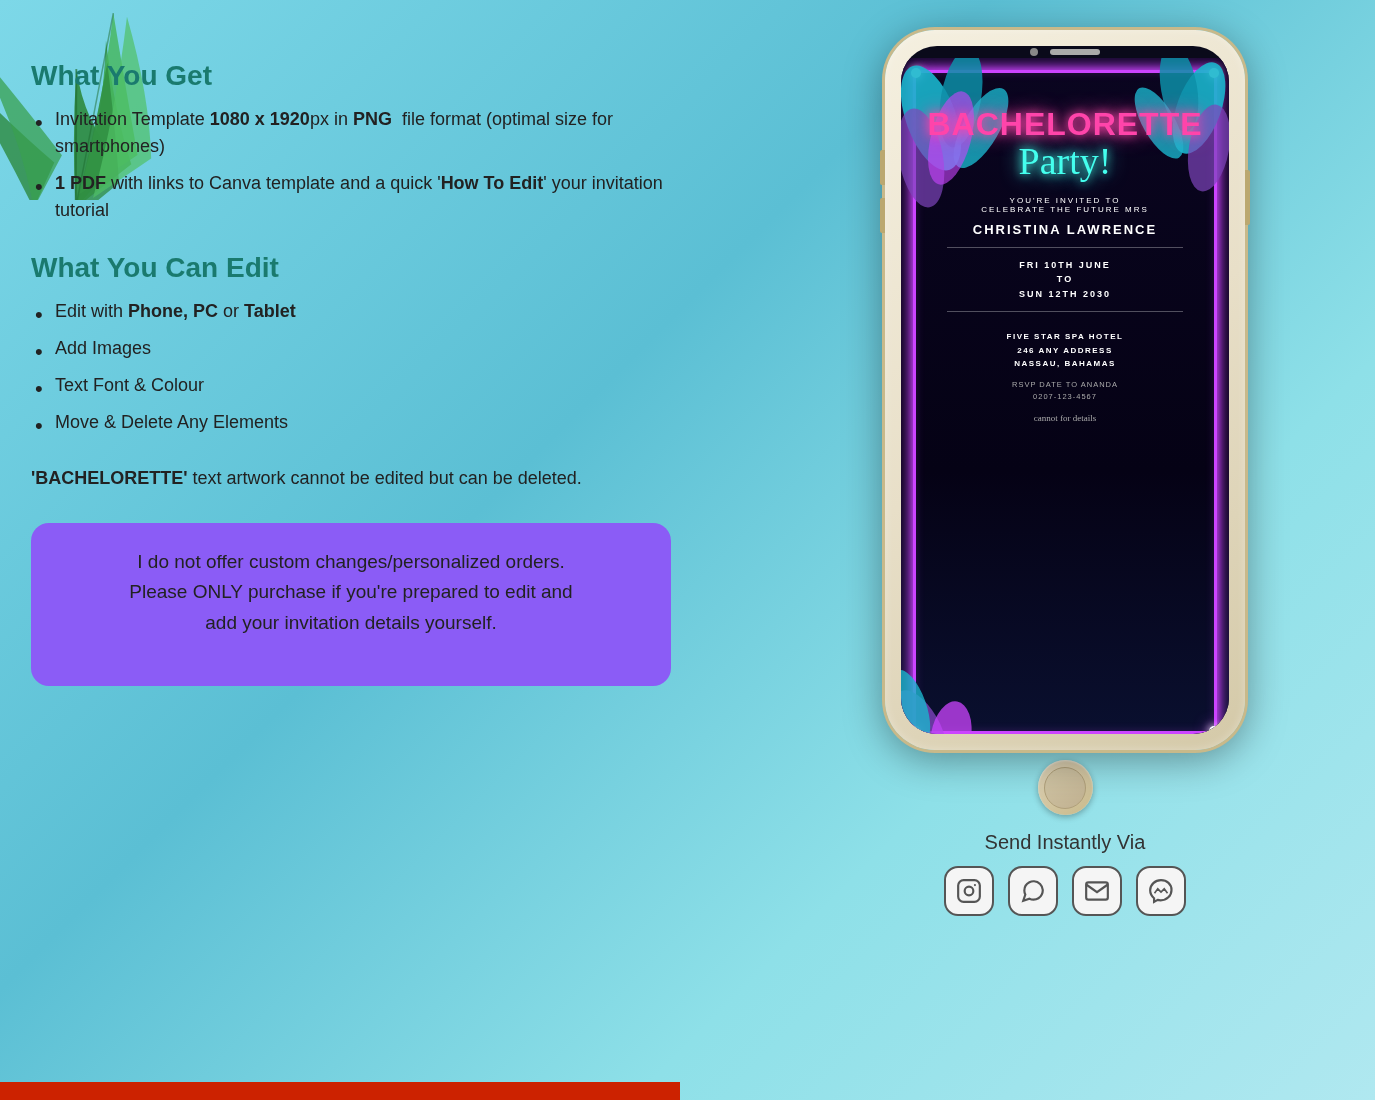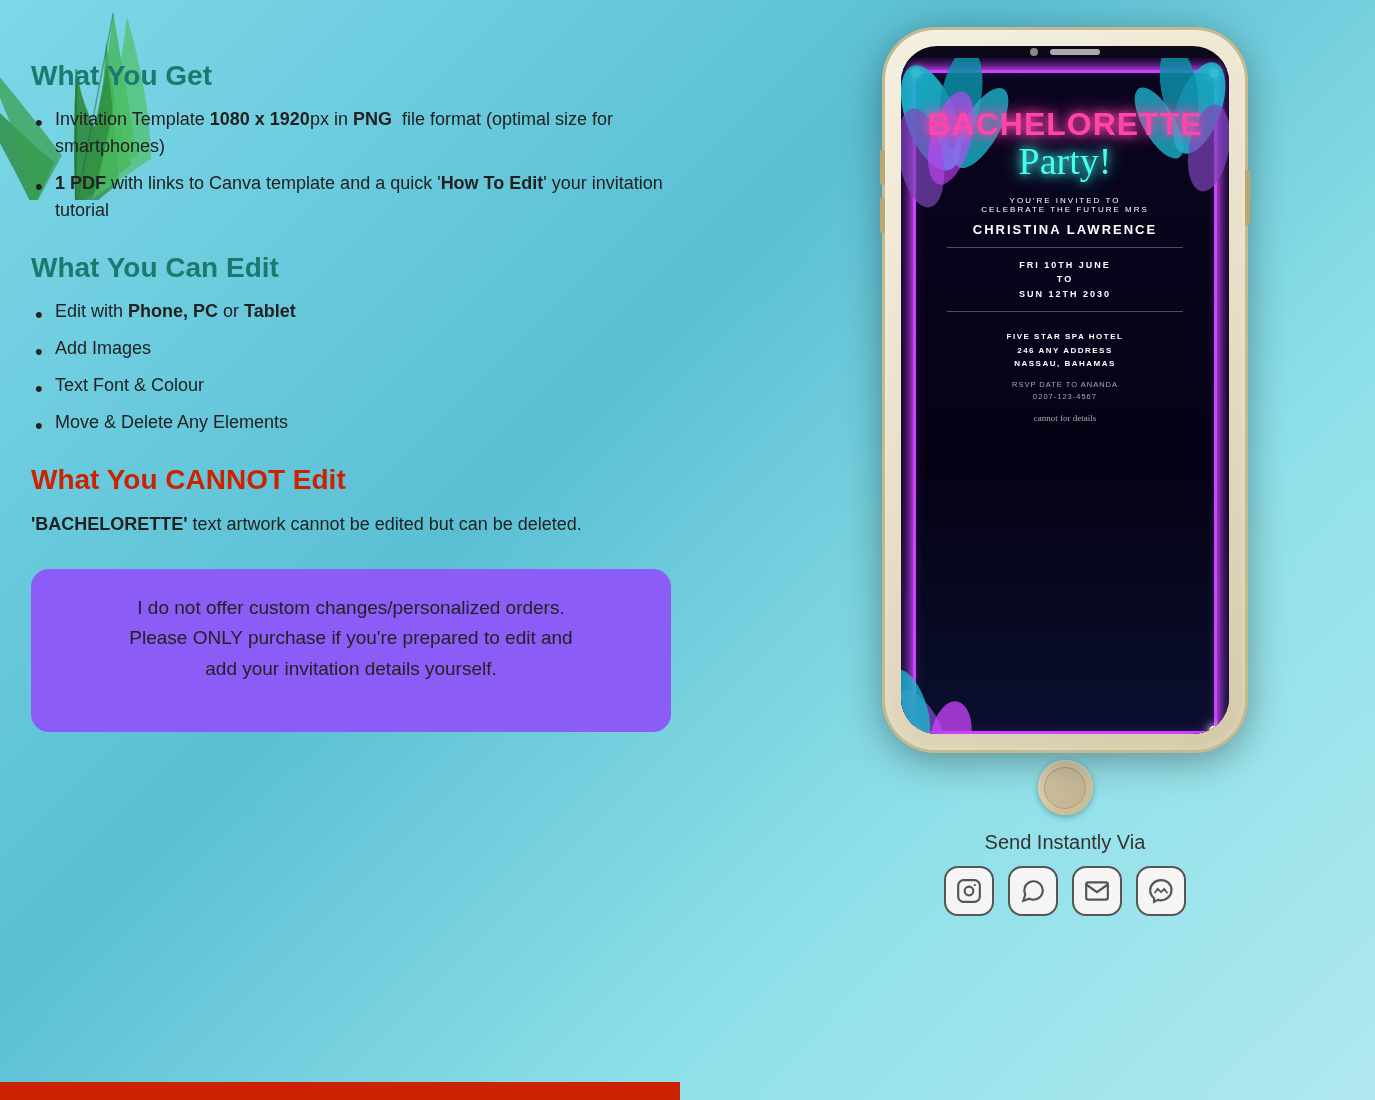--- a/index.html
+++ b/index.html
@@ -489,21 +489,20 @@
       <li>
         <span>Text Font &amp; Colour</span>
       </li>
       <li>
         <span>Move &amp; Delete Any Elements</span>
       </li>
     </ul>
   </div>
 
   <div class="section-block">
-    <div class="section-title red">What You CANNOT Edit</div>
     <p class="cannot-text">
       <strong>'BACHELORETTE'</strong> text artwork cannot be edited but can be deleted.
     </p>
   </div>
 
   <div class="green-box">
     <p class="green-box-text">
       I do not offer custom changes/personalized orders.<br>
       Please ONLY purchase if you're prepared to edit and<br>
       add your invitation details yourself.

